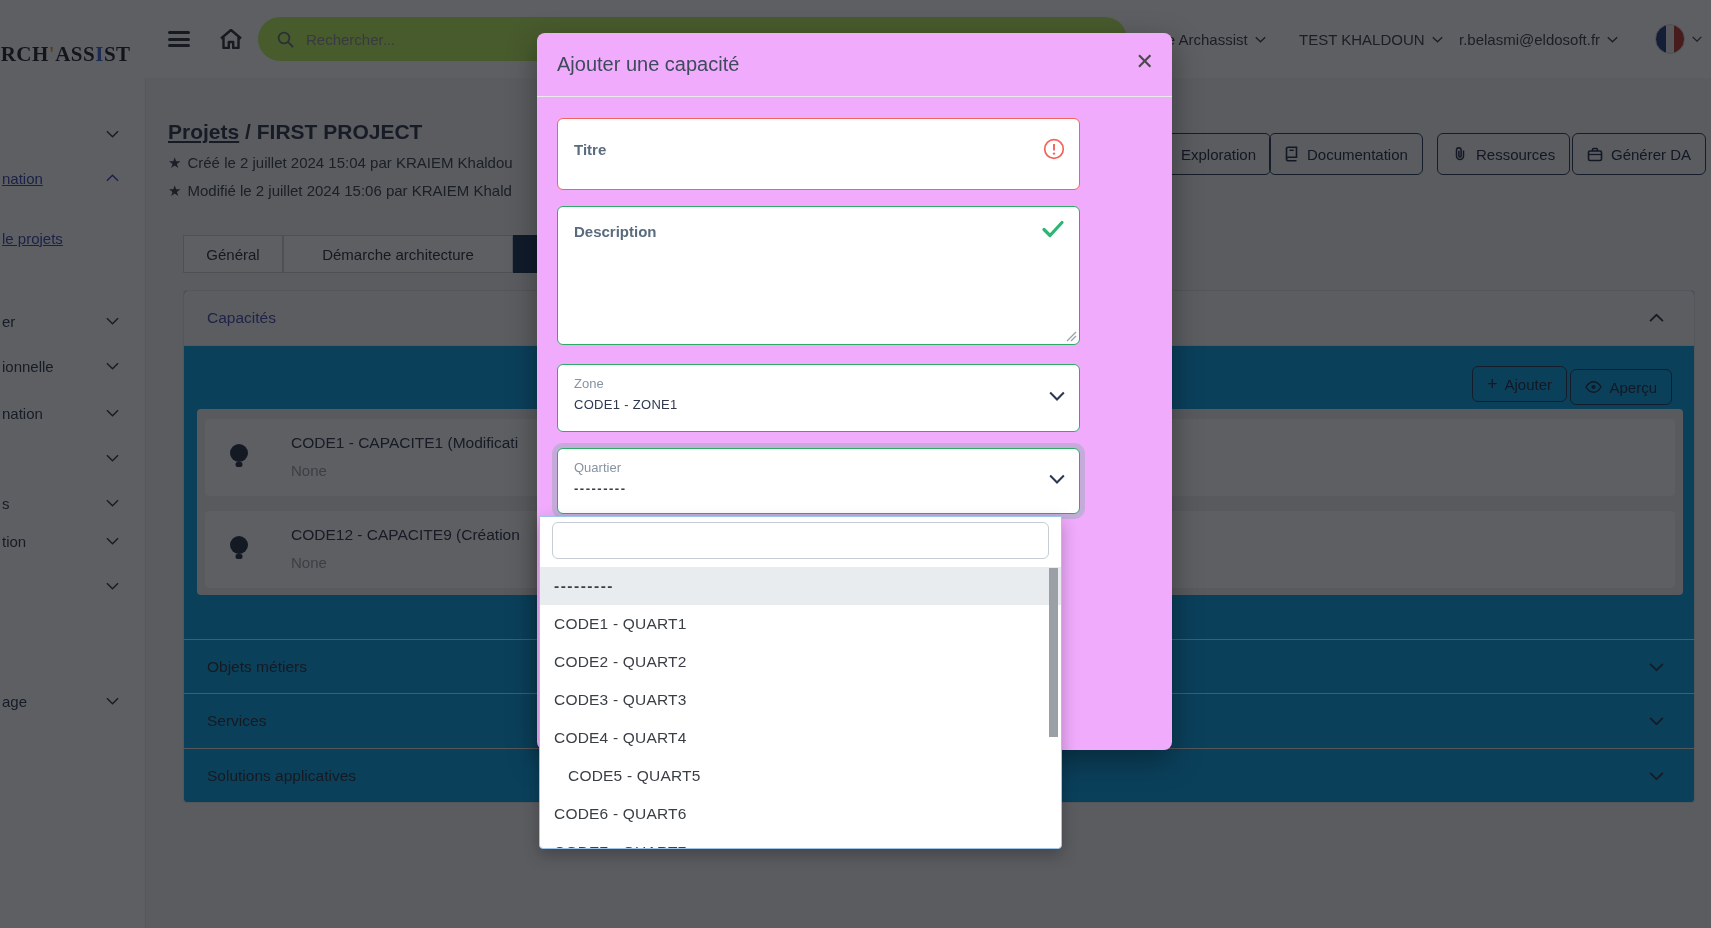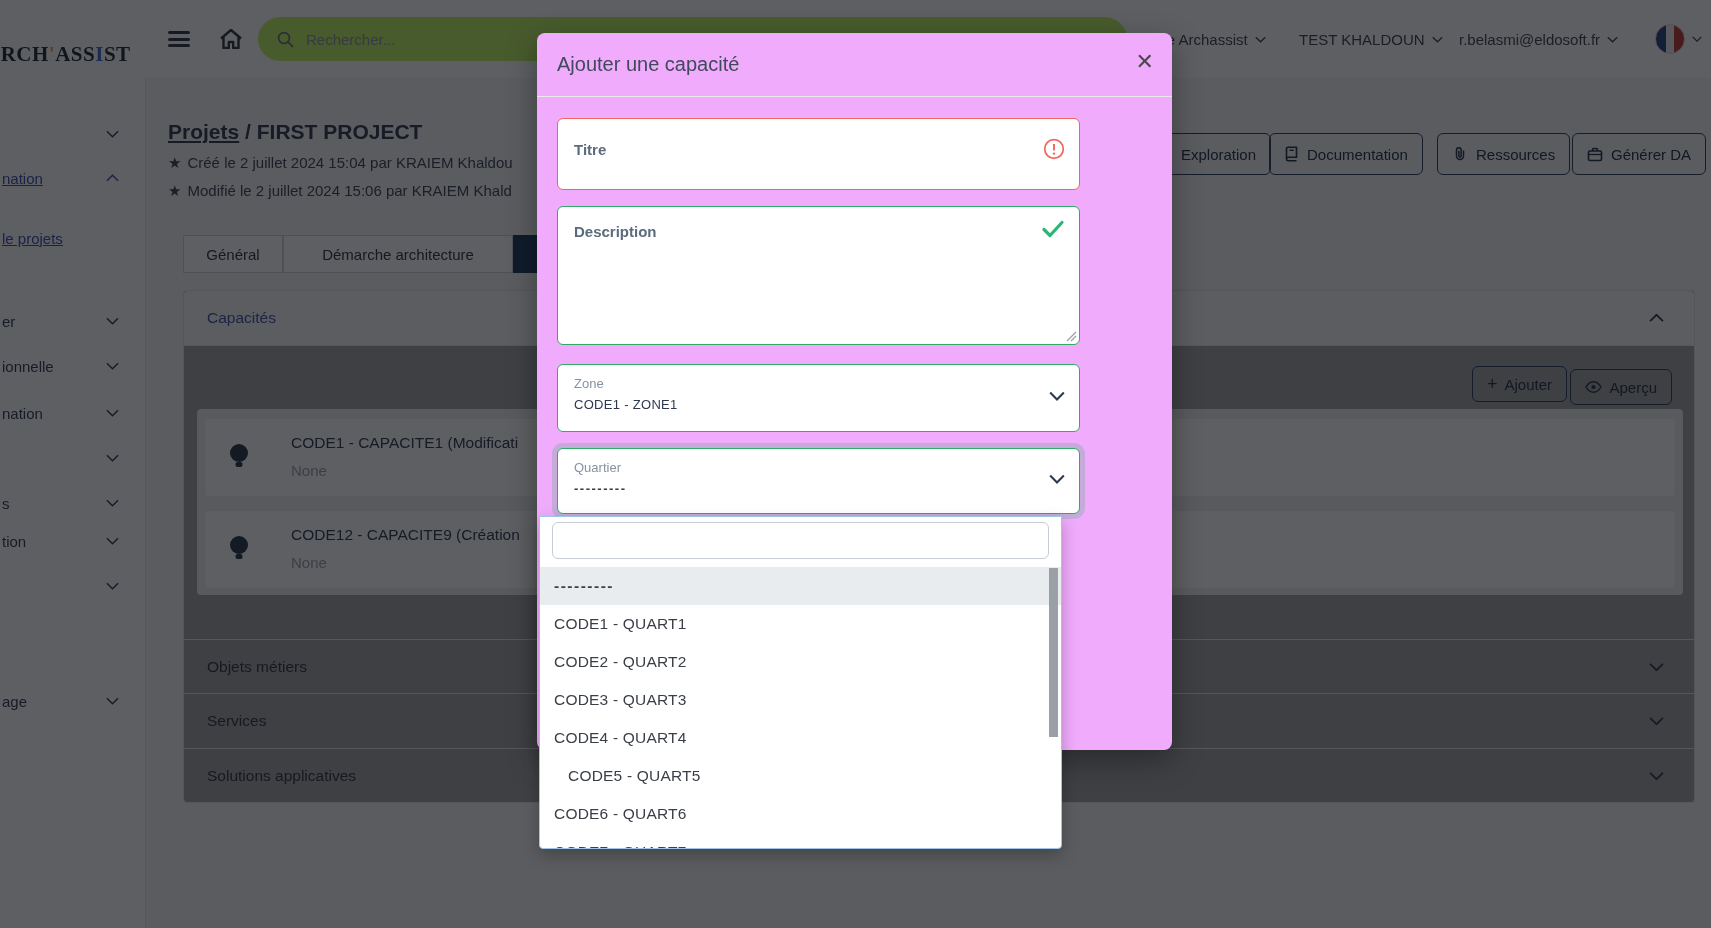--- a/index.html
+++ b/index.html
@@ -42,21 +42,21 @@
   #breadcrumb a { color:#2c3850; text-decoration:underline; cursor:pointer; }
   .meta { position:absolute; left:22px; font-size:15px; color:#3c4352; white-space:nowrap; }
   .meta .star { margin-right:6px; }
   .tab { position:absolute; top:157px; height:38px; border:1px solid #cfd4da; background:#fff;
     display:flex; align-items:center; justify-content:center; font-size:15px; color:#2b3240; cursor:pointer; }
   .tab.dark { background:#1d3a5f; border-color:#1d3a5f; }
   .action-btn { position:absolute; top:55px; height:42px; border:1px solid #2a3e5c; border-radius:6px;
     display:flex; align-items:center; gap:8px; padding:0 14px; font-size:15px; color:#22304a;
     background:transparent; cursor:pointer; white-space:nowrap; }
 
-  #card { position:absolute; left:37px; top:212px; width:1512px; height:513px; background:#a3a3a3;
+  #card { position:absolute; left:37px; top:212px; width:1512px; height:513px; background:#0ea5e9;
     border:1px solid #dfe3e8; border-radius:4px; }
   #card-header { position:absolute; left:0; top:0; width:100%; height:55px; background:#f7f8fa;
     border-bottom:1px solid #e6e9ed; border-radius:4px 4px 0 0; }
   #card-header .title { position:absolute; left:23px; top:18px; font-size:15.5px; color:#4450b0; }
   .small-btn { position:absolute; height:36px; border:1px solid #2a3e5c; border-radius:6px;
     display:flex; align-items:center; gap:7px; padding:0 14px; font-size:15px; color:#22304a;
     background:transparent; cursor:pointer; }
   #items-panel { position:absolute; left:13px; top:118px; width:1486px; height:186px; background:#eef0f3; border-radius:4px; }
   .cap-item { position:absolute; left:8px; width:1470px; height:77px; background:#ffffff; border-radius:4px; cursor:pointer; }
   .cap-item .bulb { position:absolute; left:23px; top:24px; }

